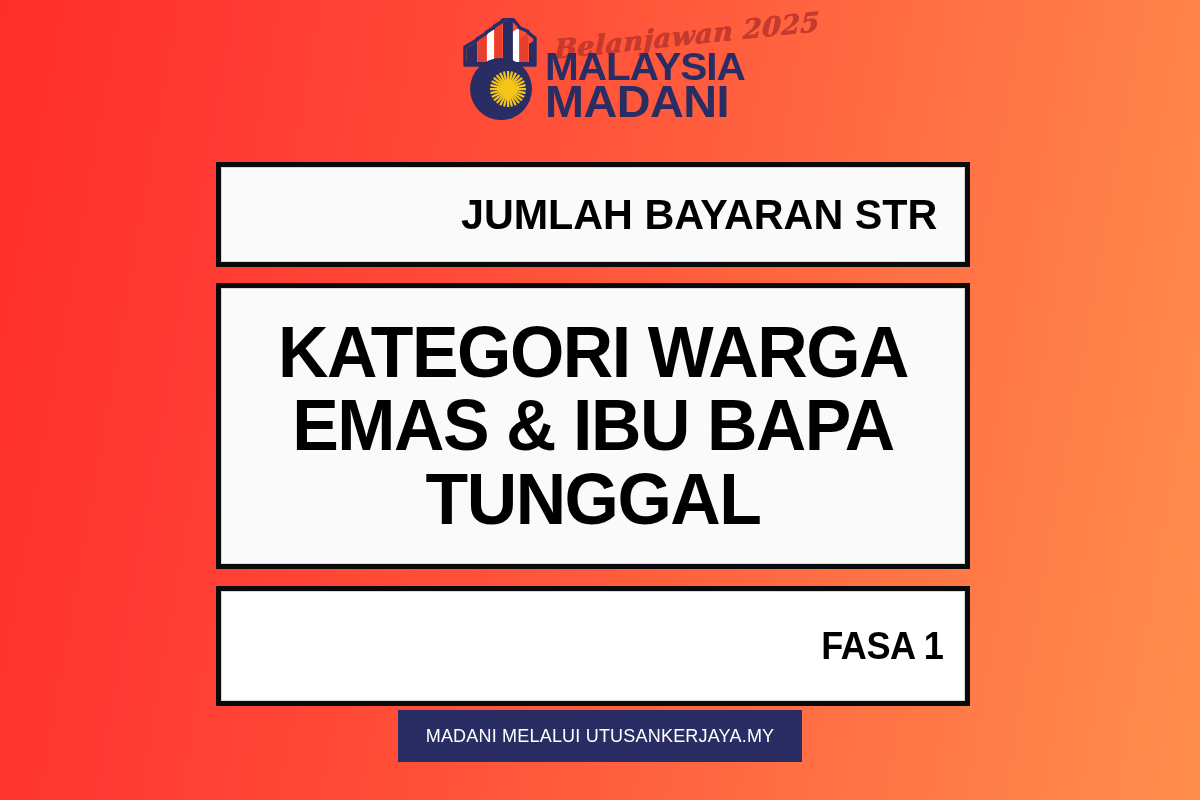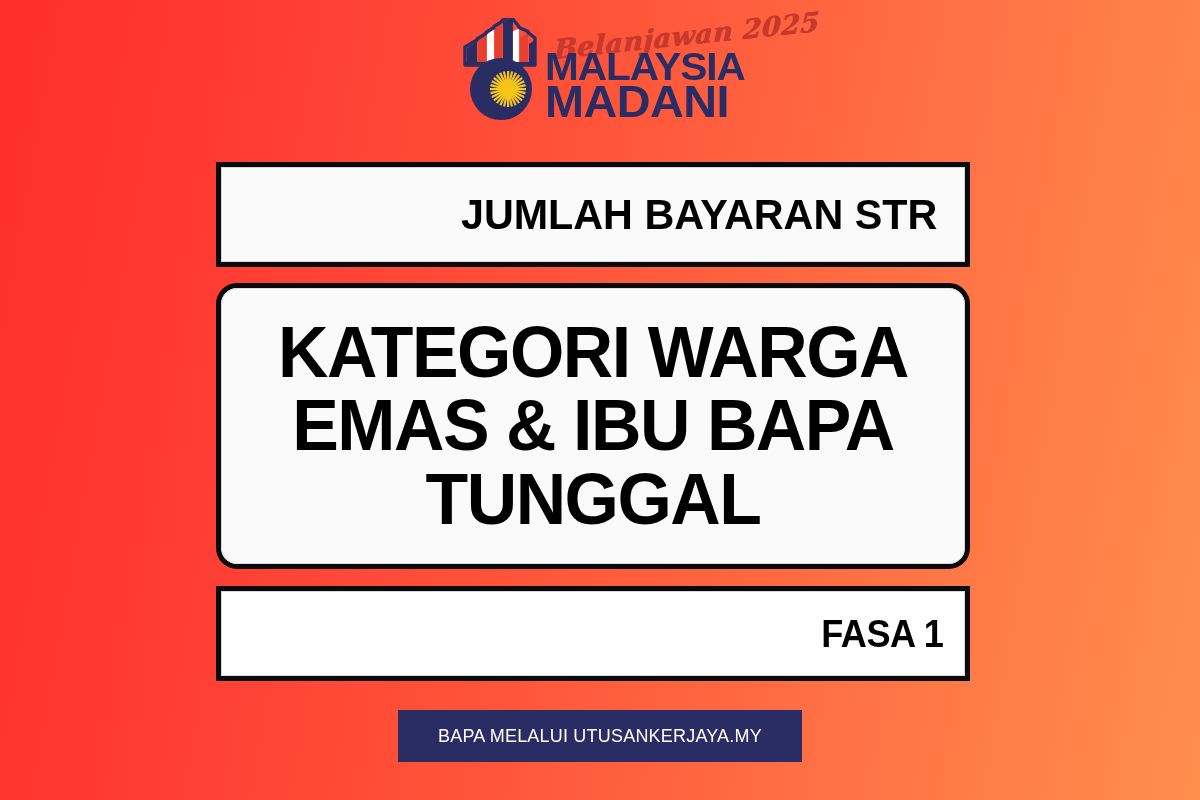--- a/index.html
+++ b/index.html
@@ -94,25 +94,24 @@
   }
   #panel-title {
     top: 162px;
     height: 105px;
     background: #FAFAFA;
   }
   #panel-category {
     top: 283px;
     height: 286px;
     background: #FAFAFA;
-    border-radius: 21px;
   }
   #panel-phase {
     top: 586px;
-    height: 95px;
+    height: 120px;
     background: #FFFFFF;
   }
 
   .panel-text {
     font-family: "Liberation Sans", sans-serif;
     font-weight: 700;
     color: #000000;
     line-height: 1.0;
     letter-spacing: -0.5px;
     padding: 0 18px;
@@ -222,16 +221,16 @@
 
   <div class="panel" id="panel-category">
     <div class="panel-text" id="category-text">KATEGORI WARGA EMAS &amp; IBU BAPA TUNGGAL</div>
   </div>
 
   <div class="panel" id="panel-phase">
     <div class="panel-text" id="phase-text">FASA 1</div>
   </div>
 
   <div id="footer-banner">
-    <span id="footer-text">BAPA MELALUI UTUSANKERJAYA.MY</span>
+    <span id="footer-text">MADANI MELALUI UTUSANKERJAYA.MY</span>
   </div>
 
 </div>
 
 </body></html>

